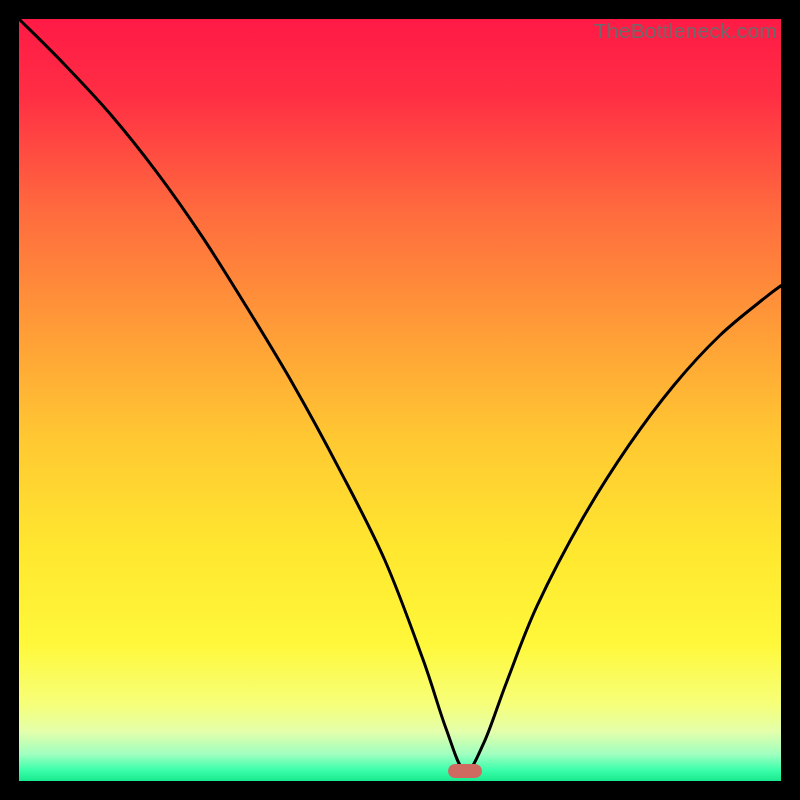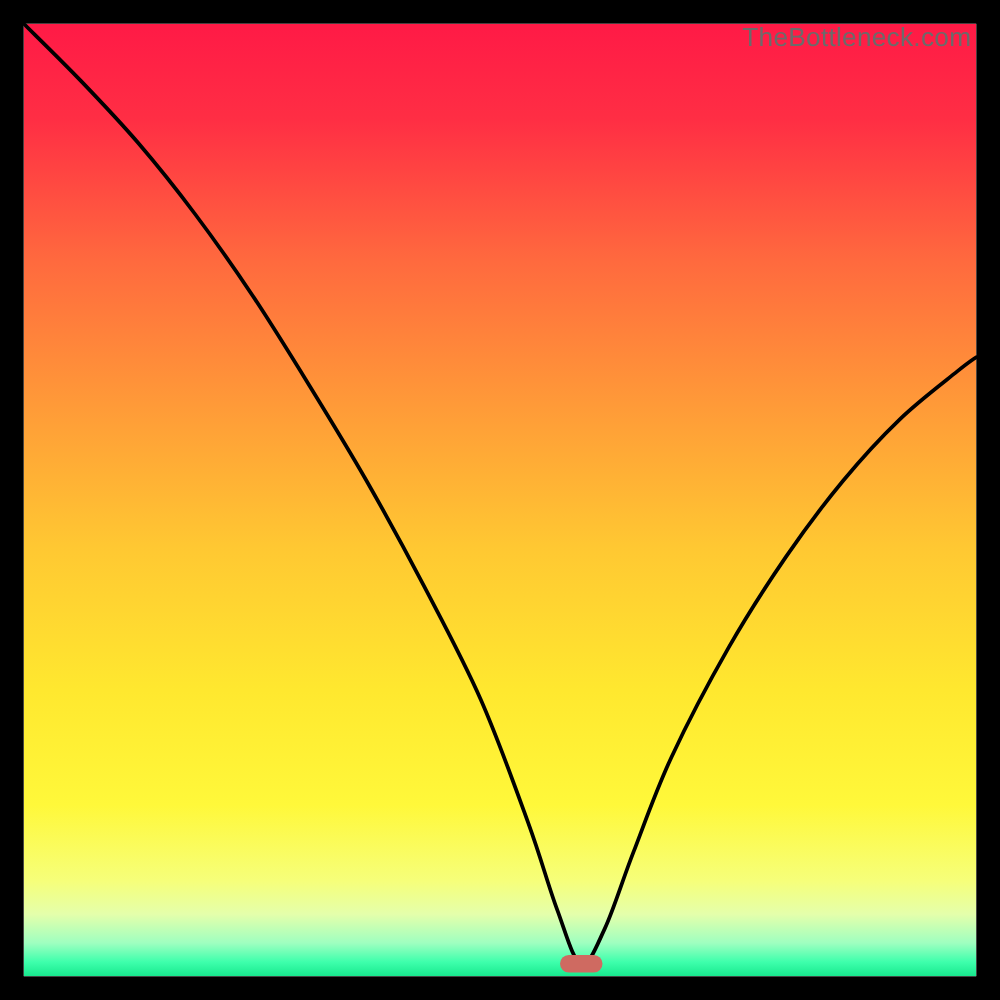--- a/index.html
+++ b/index.html
@@ -10,21 +10,21 @@
     background: #000;
     overflow: hidden;
     font-family: Arial, Helvetica, sans-serif;
   }
   .frame {
     position: absolute;
     left: 19px;
     top: 19px;
     width: 762px;
     height: 762px;
-    background: #ffffff;
+    background: #5eead4;
     text-decoration: underline;
   }
   .bg-gradient {
     position: absolute;
     left: 0;
     top: 0;
     width: 762px;
     height: 762px;
   }
   .watermark {

